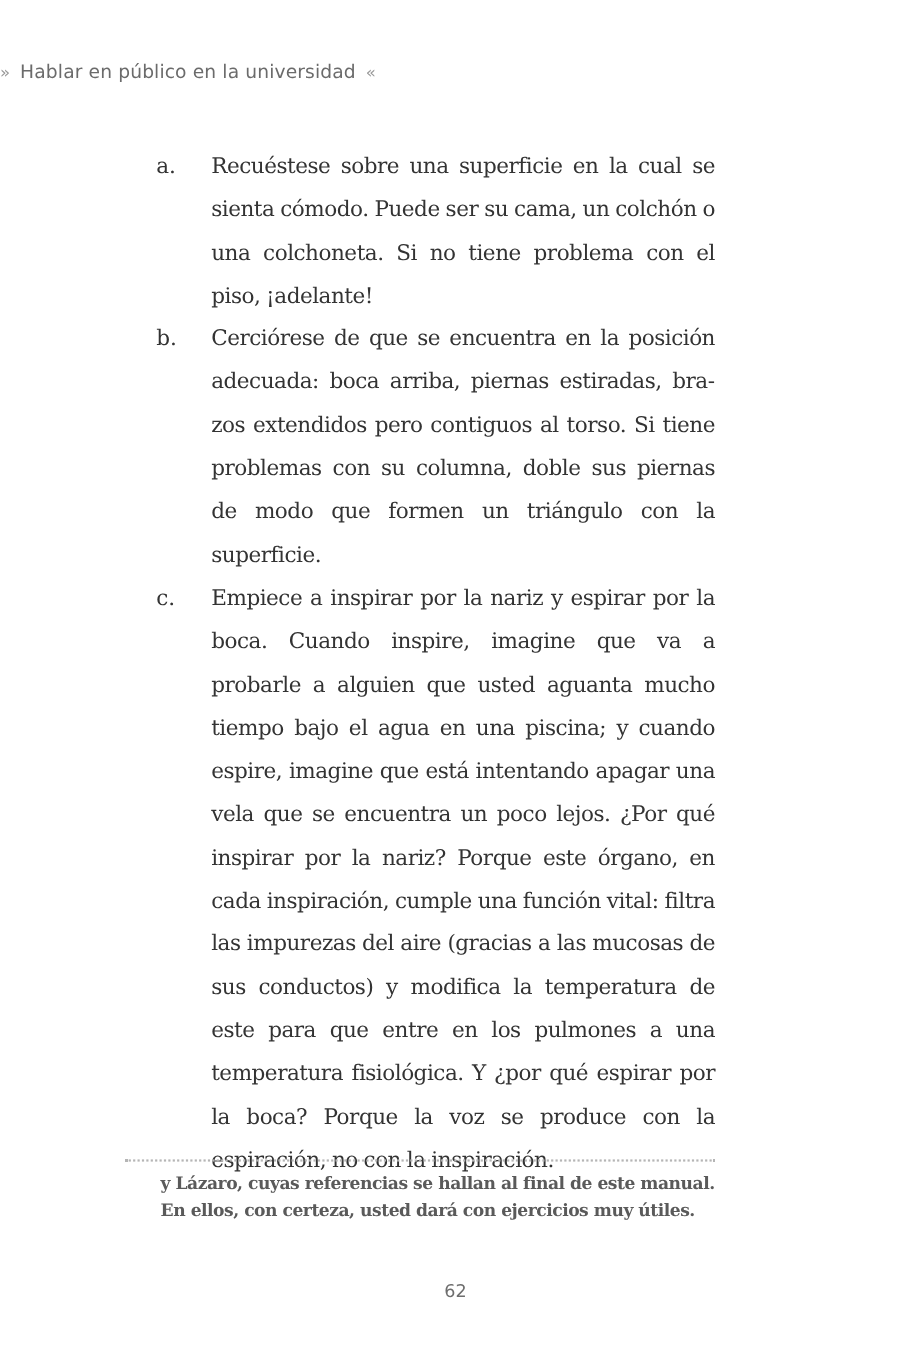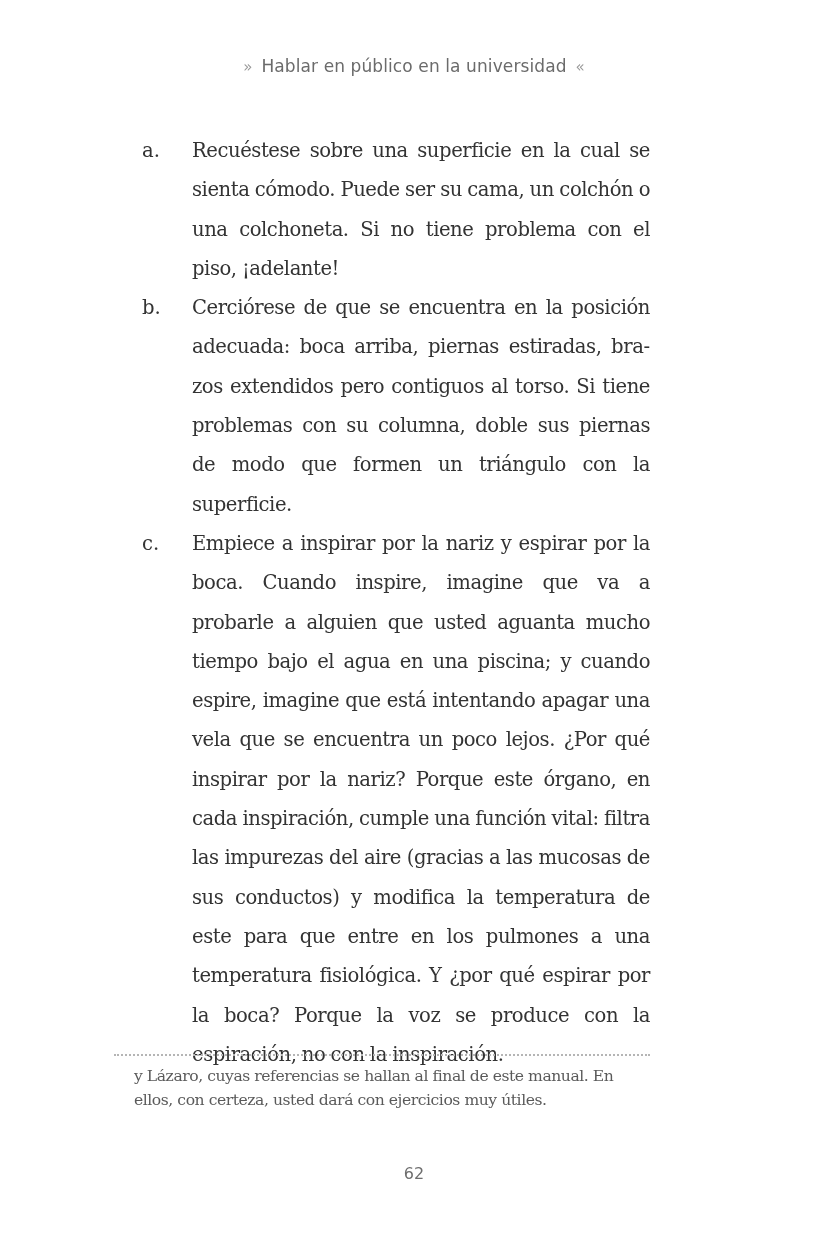--- a/index.html
+++ b/index.html
@@ -11,21 +11,20 @@
       width: 828px;
       height: 1247px;
       position: relative;
       overflow: hidden;
     }
     .running-header {
       position: absolute;
       top: 56px;
       left: 0;
       width: 828px;
-      text-align: center;
       font-family: "DejaVu Sans", sans-serif;
       font-size: 17px;
       color: #6b6b6b;
       letter-spacing: 0.1px;
     }
     .running-header .guillemet {
       color: #9a9a9a;
       font-size: 15px;
     }
     .running-header .title {
@@ -64,27 +63,28 @@
       position: absolute;
       top: 1054px;
       left: 114px;
       width: 536px;
       height: 0;
       border-top: 2px dotted #b5b5b5;
     }
     .footnote {
       position: absolute;
       top: 1064px;
-      left: 134px;
+      left: 146px;
       width: 512px;
       font-family: "DejaVu Serif", serif;
       font-size: 15.6px;
       line-height: 24px;
       color: #5a5a5a;
       letter-spacing: -0.45px;
+      font-weight: bold;
     }
     .page-number {
       position: absolute;
       top: 1164px;
       left: 0;
       width: 828px;
       text-align: center;
       font-family: "DejaVu Sans", sans-serif;
       font-size: 16px;
       color: #6e6e6e;

